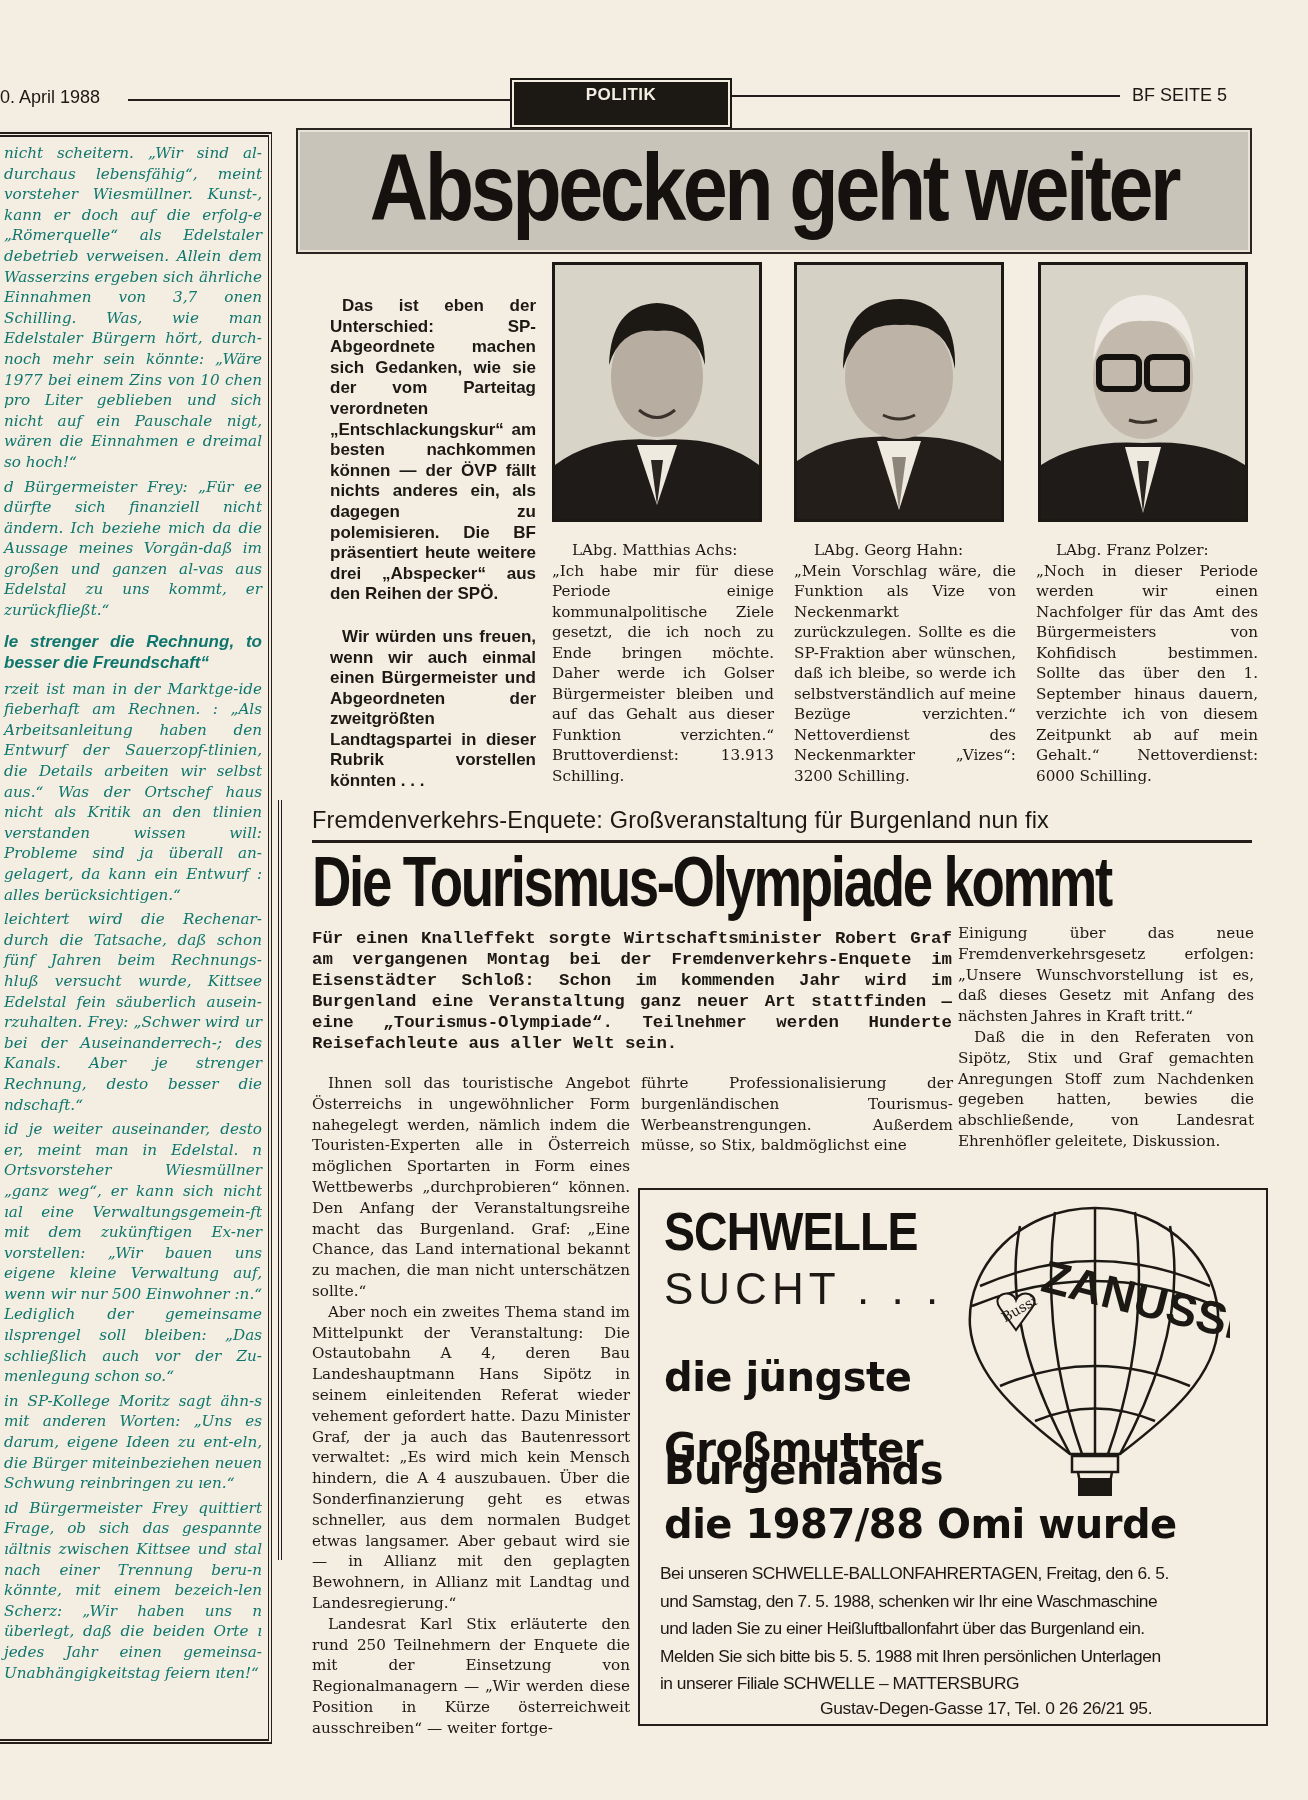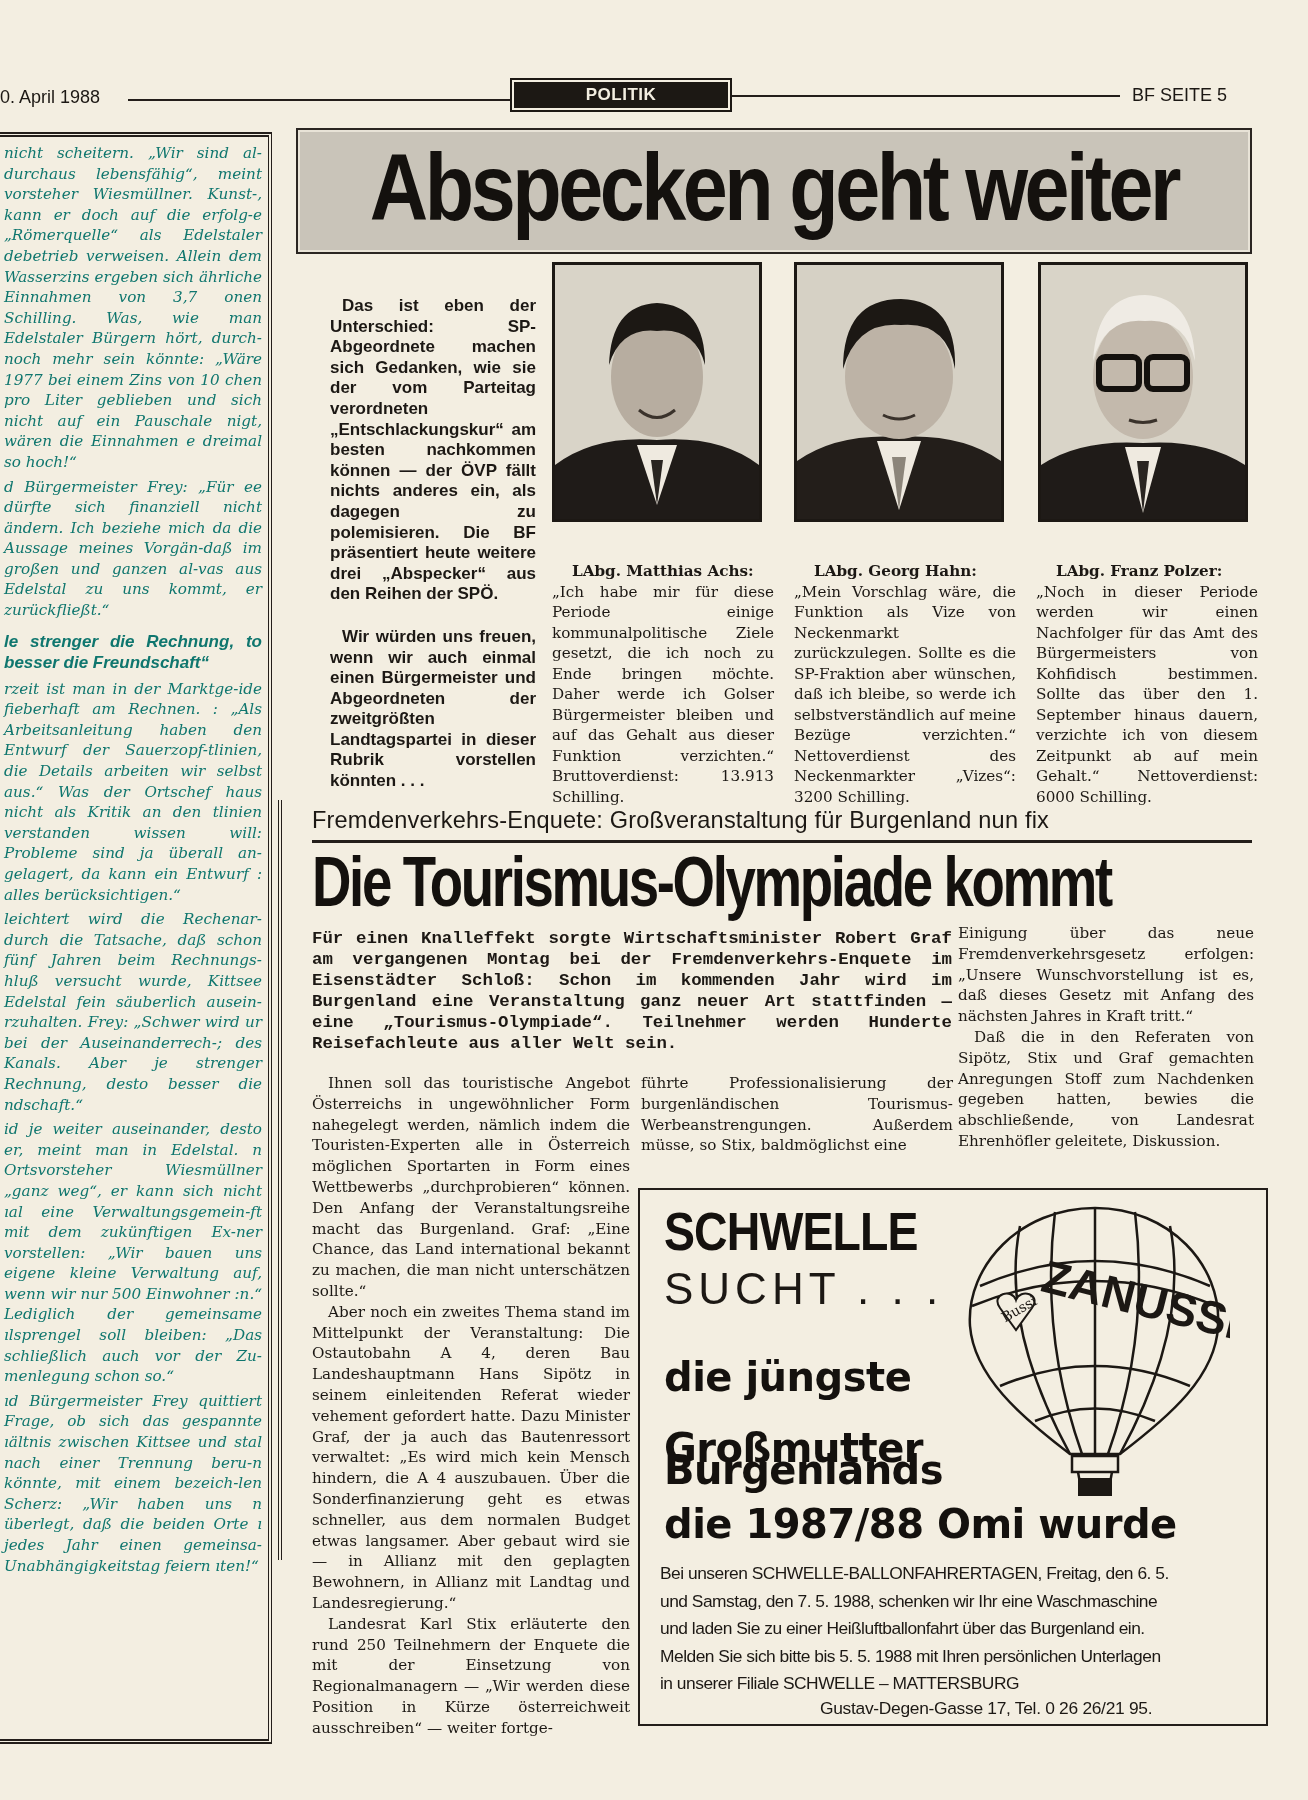--- a/index.html
+++ b/index.html
@@ -5,21 +5,21 @@
   * { box-sizing: border-box; margin: 0; padding: 0; }
   html, body { width: 1308px; height: 1800px; background: #f3eee1; overflow: hidden; }
   body { position: relative; color: #1c1814; font-family: "DejaVu Serif", serif; }
   .abs { position: absolute; }
 
   
   #hdr-date { left: 0; top: 87px; font-family: "Liberation Sans", sans-serif; font-size: 18px; }
   .hline { height: 2px; background: #231e1a; }
   #hdr-line-left { left: 128px; top: 99px; width: 382px; }
   #hdr-line-right { left: 732px; top: 95px; width: 388px; }
-  #section-tag { left: 510px; top: 78px; width: 222px; height: 34px; border: 2px solid #1c1814; padding: 2px; background: #f3eee1; }
+  #section-tag { left: 510px; top: 78px; width: 222px; height: 51px; border: 2px solid #1c1814; padding: 2px; background: #f3eee1; }
   #section-tag .inner { width: 100%; height: 100%; background: #1c1814; color: #f3eee1; font-family: "Liberation Sans", sans-serif; font-weight: bold; font-size: 17px; text-align: center; line-height: 26px; letter-spacing: 0.5px; }
   #hdr-page { left: 1124px; top: 85px; font-family: "Liberation Sans", sans-serif; font-size: 18px; margin-left: 8px; }
 
   
   #left-col { left: -4px; top: 132px; width: 276px; height: 1612px; border-top: 5px double #231e1a; border-bottom: 5px double #231e1a; border-right: 4px double #231e1a; padding: 6px 6px 0 8px; overflow: hidden; }
   .col-text { font-size: 15.2px; line-height: 20.6px; text-align: justify; font-family: "DejaVu Serif", serif; color: #0f766e; font-style: italic; }
   .col-text p { text-indent: 0; margin-bottom: 4px; }
   .subhead { font-family: "Liberation Sans", sans-serif; font-weight: bold; font-size: 17px; line-height: 21px; margin: 10px 0 6px; }
 
   
@@ -27,21 +27,21 @@
   #headline { left: 296px; top: 128px; width: 956px; height: 126px; font-family: "Liberation Sans", sans-serif; font-weight: bold; font-size: 94px; line-height: 120px; text-align: center; letter-spacing: -4px; transform: scaleX(0.86); transform-origin: center; color: #14110e; }
   #intro { left: 330px; top: 296px; width: 206px; font-family: "Liberation Sans", sans-serif; font-weight: bold; font-size: 17px; line-height: 20.6px; text-align: justify; }
   #intro p { text-indent: 12px; margin-bottom: 22px; }
 
   .photo { width: 210px; height: 260px; top: 262px; border: 3px solid #1c1814; overflow: hidden; background: #d7d2c6; }
   #photo-1 { left: 552px; }
   #photo-2 { left: 794px; }
   #photo-3 { left: 1038px; }
 
   .profile { top: 540px; width: 222px; font-size: 15.2px; line-height: 20.5px; text-align: justify; }
-  .profile .name { font-weight: bold; display: block; text-indent: 20px; margin-top: 21px; }
+  .profile .name { font-weight: normal; display: block; text-indent: 20px; }
   #profile-1 { left: 552px; }
   #profile-2 { left: 794px; }
   #profile-3 { left: 1036px; }
 
   
   #left-border-lower { left: 278px; top: 800px; width: 6px; height: 760px; border-left: 4px double #231e1a; }
   #overline { left: 312px; top: 806px; font-family: "Liberation Sans", sans-serif; font-size: 24px; letter-spacing: 0.2px; transform: scaleX(0.98); transform-origin: left; }
   #overline-rule { left: 312px; top: 840px; width: 940px; height: 3px; background: #231e1a; }
   #headline2 { left: 312px; top: 842px; width: 940px; font-family: "Liberation Sans", sans-serif; font-weight: bold; font-size: 70px; line-height: 80px; letter-spacing: -3px; transform: scaleX(0.78); transform-origin: left; white-space: nowrap; color: #14110e; }
   #lead { left: 312px; top: 928px; width: 640px; font-family: Liberation Mono, monospace; font-weight: bold; font-size: 17.4px; line-height: 21px; text-align: justify; }
@@ -77,20 +77,21 @@
 <div class="abs" id="hdr-page">BF SEITE 5</div>
 
 <div class="abs" id="left-col">
   <div class="col-text">
     <p>nicht scheitern. „Wir sind al- durchaus lebensfähig“, meint vorsteher Wiesmüllner. Kunst-, kann er doch auf die erfolg-e „Römerquelle“ als Edelstaler debetrieb verweisen. Allein dem Wasserzins ergeben sich ährliche Einnahmen von 3,7 onen Schilling. Was, wie man Edelstaler Bürgern hört, durch-noch mehr sein könnte: „Wäre 1977 bei einem Zins von 10 chen pro Liter geblieben und sich nicht auf ein Pauschale nigt, wären die Einnahmen e dreimal so hoch!“</p>
     <p>d Bürgermeister Frey: „Für ee dürfte sich finanziell nicht ändern. Ich beziehe mich da die Aussage meines Vorgän-daß im großen und ganzen al-vas aus Edelstal zu uns kommt, er zurückfließt.“</p>
     <div class="subhead">le strenger die Rechnung, to besser die Freundschaft“</div>
     <p>rzeit ist man in der Marktge-ide fieberhaft am Rechnen. : „Als Arbeitsanleitung haben den Entwurf der Sauerzopf-tlinien, die Details arbeiten wir selbst aus.“ Was der Ortschef haus nicht als Kritik an den tlinien verstanden wissen will: Probleme sind ja überall an-gelagert, da kann ein Entwurf : alles berücksichtigen.“</p>
     <p>leichtert wird die Rechenar-durch die Tatsache, daß schon fünf Jahren beim Rechnungs-hluß versucht wurde, Kittsee Edelstal fein säuberlich ausein-rzuhalten. Frey: „Schwer wird ur bei der Auseinanderrech-; des Kanals. Aber je strenger Rechnung, desto besser die ndschaft.“</p>
     <p>id je weiter auseinander, desto er, meint man in Edelstal. n Ortsvorsteher Wiesmüllner „ganz weg“, er kann sich nicht ıal eine Verwaltungsgemein-ft mit dem zukünftigen Ex-ner vorstellen: „Wir bauen uns eigene kleine Verwaltung auf, wenn wir nur 500 Einwohner :n.“ Lediglich der gemeinsame ılsprengel soll bleiben: „Das schließlich auch vor der Zu-menlegung schon so.“</p>
+    <p>in SP-Kollege Moritz sagt ähn-s mit anderen Worten: „Uns es darum, eigene Ideen zu ent-eln, die Bürger miteinbeziehen neuen Schwung reinbringen zu ıen.“</p>
     <p>ıd Bürgermeister Frey quittiert Frage, ob sich das gespannte ıältnis zwischen Kittsee und stal nach einer Trennung beru-n könnte, mit einem bezeich-len Scherz: „Wir haben uns n überlegt, daß die beiden Orte ı jedes Jahr einen gemeinsa- Unabhängigkeitstag feiern ıten!“</p>
   </div>
 </div>
 
 <div class="abs" id="headline-box"></div>
 <div class="abs" id="headline">Abspecken geht weiter</div>
 
 <div class="abs" id="intro">
   <p>Das ist eben der Unterschied: SP-Abgeordnete machen sich Gedanken, wie sie der vom Parteitag verordneten „Entschlackungskur“ am besten nachkommen können — der ÖVP fällt nichts anderes ein, als dagegen zu polemisieren. Die BF präsentiert heute weitere drei „Abspecker“ aus den Reihen der SPÖ.</p>
   <p>Wir würden uns freuen, wenn wir auch einmal einen Bürgermeister und Abgeordneten der zweitgrößten Landtagspartei in dieser Rubrik vorstellen könnten . . .</p>

